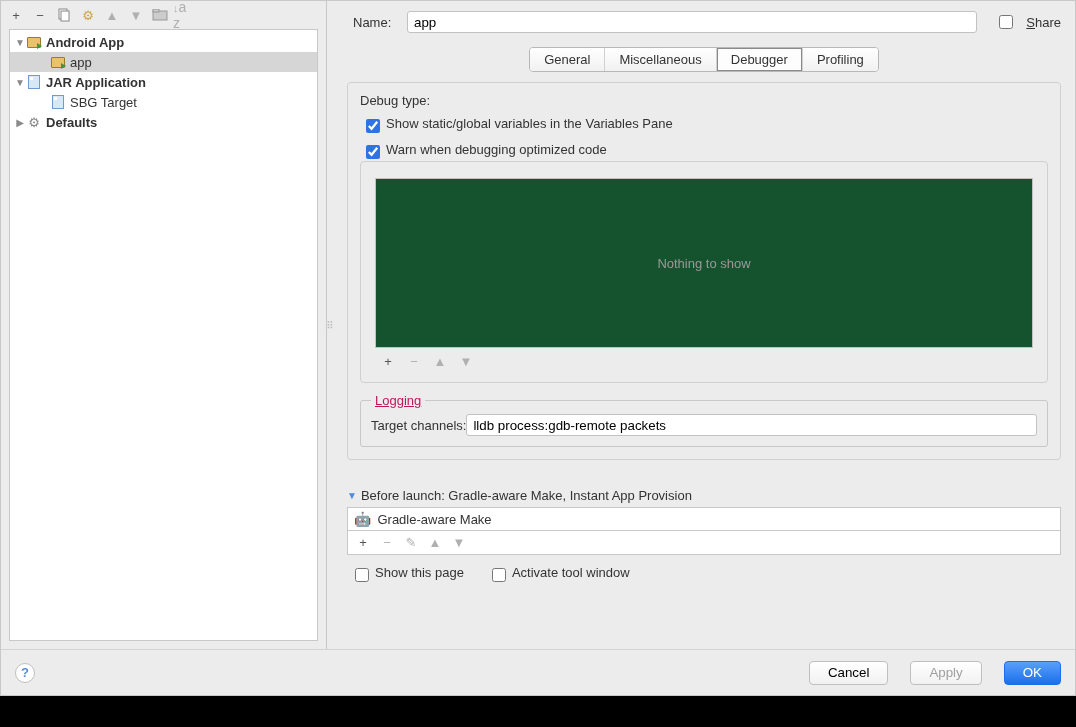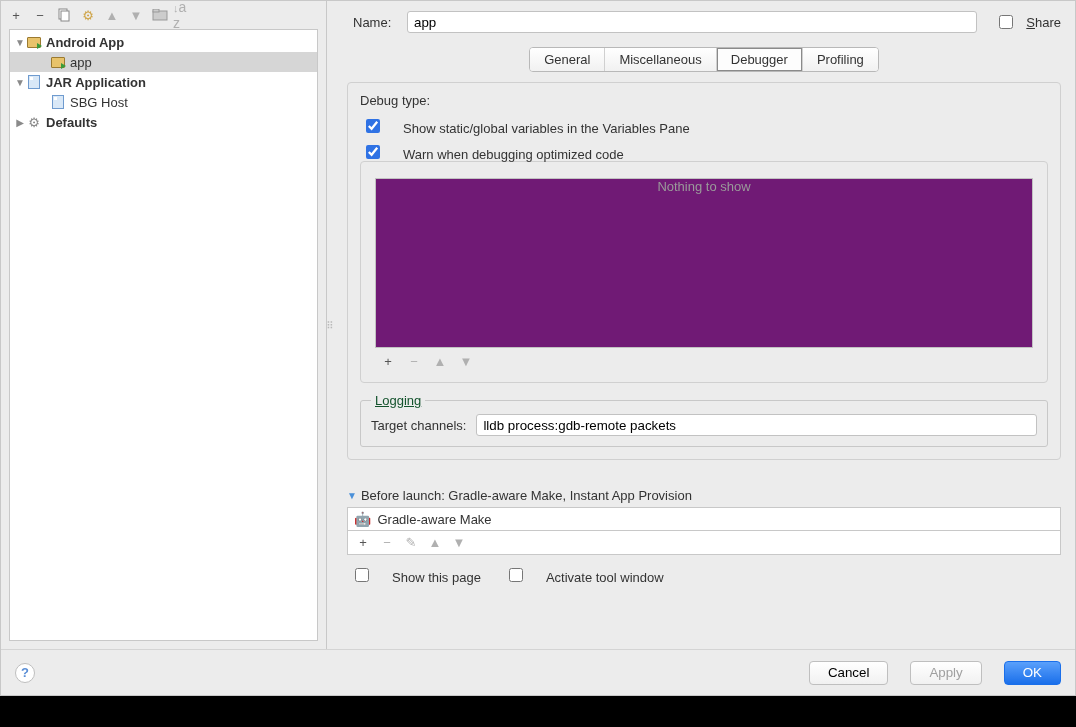--- a/index.html
+++ b/index.html
@@ -25,36 +25,36 @@
   .namebar { display:flex; align-items:center; gap:10px; height:42px;}
   .namebar label { width:50px; padding-left:6px;}
   .namebar input[type=text] { flex:1; height:22px; border:1px solid #c2c2c2; border-radius:3px; padding:0 6px; background:#fff;}
   .share { display:flex; align-items:center; gap:10px; margin-left:8px;}
   .segbar { display:flex; justify-content:center; margin:4px 0 10px 0;align-items:flex-end;}
   .seg { display:flex; border:1px solid #b8b8b8; border-radius:4px; overflow:hidden; background:#fff;}
   .seg .s { padding:4px 14px; border-right:1px solid #d0d0d0; background:linear-gradient(#fff,#f1f1f1); cursor:default;}
   .seg .s:last-child{border-right:none;}
   .seg .s.active { background:linear-gradient(#fdfdfd,#fdfdfd); box-shadow:inset 0 0 0 1px #8a8a8a; position:relative; z-index:1;}
   .panel { background:#ECECEC; border:1px solid #d0d0d0; border-radius:4px; padding:10px 12px 12px 12px; }
-  .row { display:flex; align-items:center; gap:10px; margin-bottom:8px;}
+  .row { display:flex; align-items:center; margin-bottom:8px;}
   .row label { white-space:nowrap;}
   .mac-select { flex:1; display:flex; align-items:center; height:24px; border:1px solid #c2c2c2; border-radius:4px; background:#fff; position:relative;}
   .mac-select .val{ padding:0 8px; flex:1;}
   .mac-select .arrows{ width:18px; height:22px; border-radius:3px; background:#3A81F7; display:flex; flex-direction:column; align-items:center; justify-content:center; color:#fff; font-size:7px; line-height:7px; margin-right:1px;}
-  .chk { display:flex; align-items:flex-end; gap:20px; margin:6px 0 0 2px;}
+  .chk { display:flex; align-items:flex-start; gap:3px; margin:6px 0 0 2px;}
   input[type=checkbox]{ width:14px; height:14px; accent-color:#2F72E4;}
   .subtabs { display:flex; justify-content:center; margin:14px 0 0 0;}
   .subpanel { background:#ECECEC; border:1px solid #d0d0d0; border-radius:4px; margin-top:-1px; padding:16px 14px 8px 14px;}
-  .listarea { height:170px; background:#701a75; border:1px solid #c2c2c2; display:flex; justify-content:center; color:#9a9a9a;}
+  .listarea { height:170px; background:#14532d; border:1px solid #c2c2c2; display:flex; align-items:center; justify-content:center; color:#9a9a9a;}
   .listtools { display:flex; align-items:center; gap:4px; height:26px; padding-left:2px;}
   .hostrow { display:flex; align-items:center; gap:10px; margin-top:18px;}
   .hostrow input{ flex:1; height:22px; border:1px solid #c2c2c2; border-radius:3px; background:#fff; padding:0 6px;}
   .hostrow .dots{ width:24px; height:22px; border:1px solid #c2c2c2; border-radius:3px; background:#fff; display:flex; align-items:center; justify-content:center; color:#555;}
   fieldset { border:1px solid #c8c8c8; border-radius:3px; margin:10px 0 0 0; padding:6px 10px 10px 10px;}
-  legend{ padding:0 4px; color:#14532d;text-decoration:underline;}
+  legend{ padding:0 4px; color:#be185d;text-decoration:underline;}
   .before { margin-top:28px;}
   .before .hdr { display:flex; align-items:center; gap:4px; color:#333; font-size:13px;}
   .before .hdr .tri{ color:#4A90D9; font-size:10px;}
   .beforelist { margin-top:4px; background:#fff; border:1px solid #c8c8c8; height:24px; display:flex; align-items:center; padding:0 6px; gap:6px;}
   .beforetools{ background:#fff; border:1px solid #c8c8c8; border-top:none; height:24px; display:flex; align-items:center; padding:0 4px; gap:2px;}
   .checks { display:flex; gap:24px; margin-top:10px; padding-left:4px;}
   .footer { height:46px; display:flex; align-items:center; justify-content:space-between; padding:0 14px; border-top:1px solid #d4d4d4; background:#ECECEC;}
   .btn { height:24px; padding:0 18px; border:1px solid #bfbfbf; border-radius:4px; background:linear-gradient(#fff,#f1f1f1);}
   .btn.primary{ background:linear-gradient(#5AA0FB,#1A6FEA); color:#fff; border-color:#1A6FEA;}
   .btn.disabled{ color:#a0a0a0;}
@@ -126,21 +126,21 @@
           <span class="tw">▼</span>
           <span class="ic">
               <span class="ic-jar"></span>
             </span>
           <span class="lbl b">JAR Application</span>
         </div>
         <div class="tree-row indent2">
           <span class="ic">
               <span class="ic-jar"></span>
             </span>
-          <span class="lbl">SBG Host</span>
+          <span class="lbl">SBG Target</span>
         </div>
         <div class="tree-row">
           <span class="tw">▶</span>
           <span class="ic ic-gear-grey">⚙</span>
           <span class="lbl b">Defaults</span>
         </div>
       </div>
     </div>
 
     <div class="grip">⠿</div>

